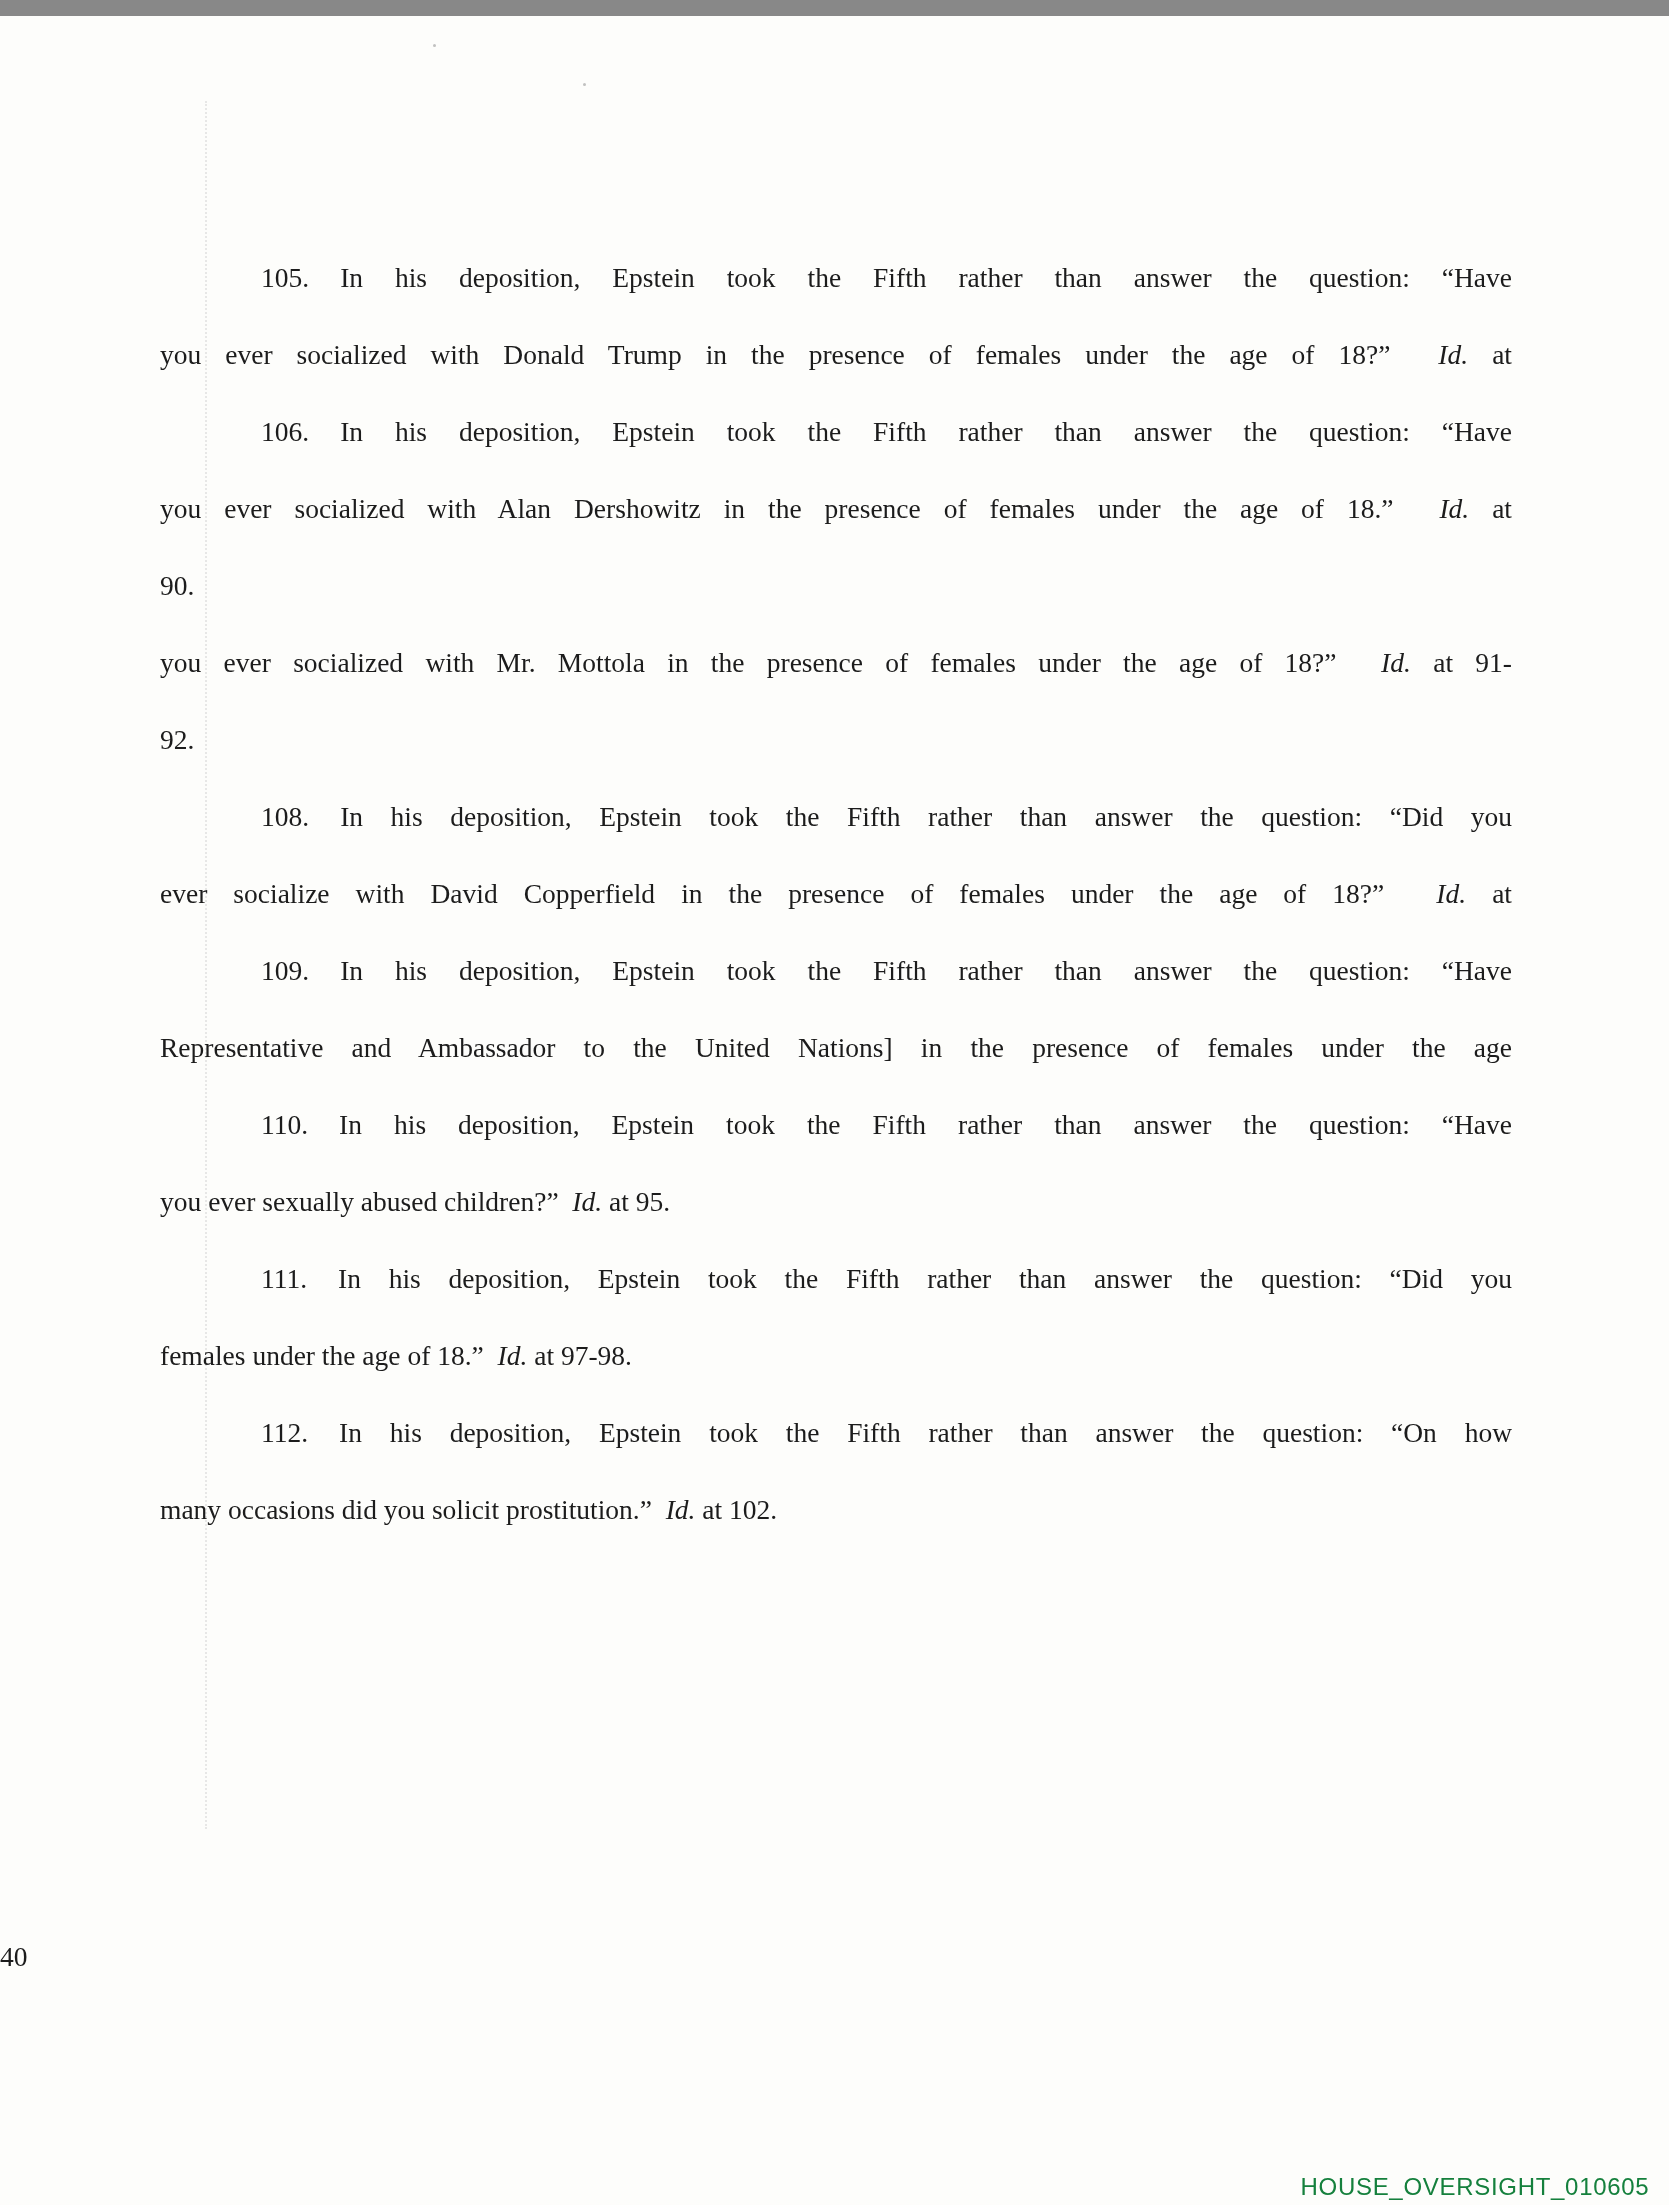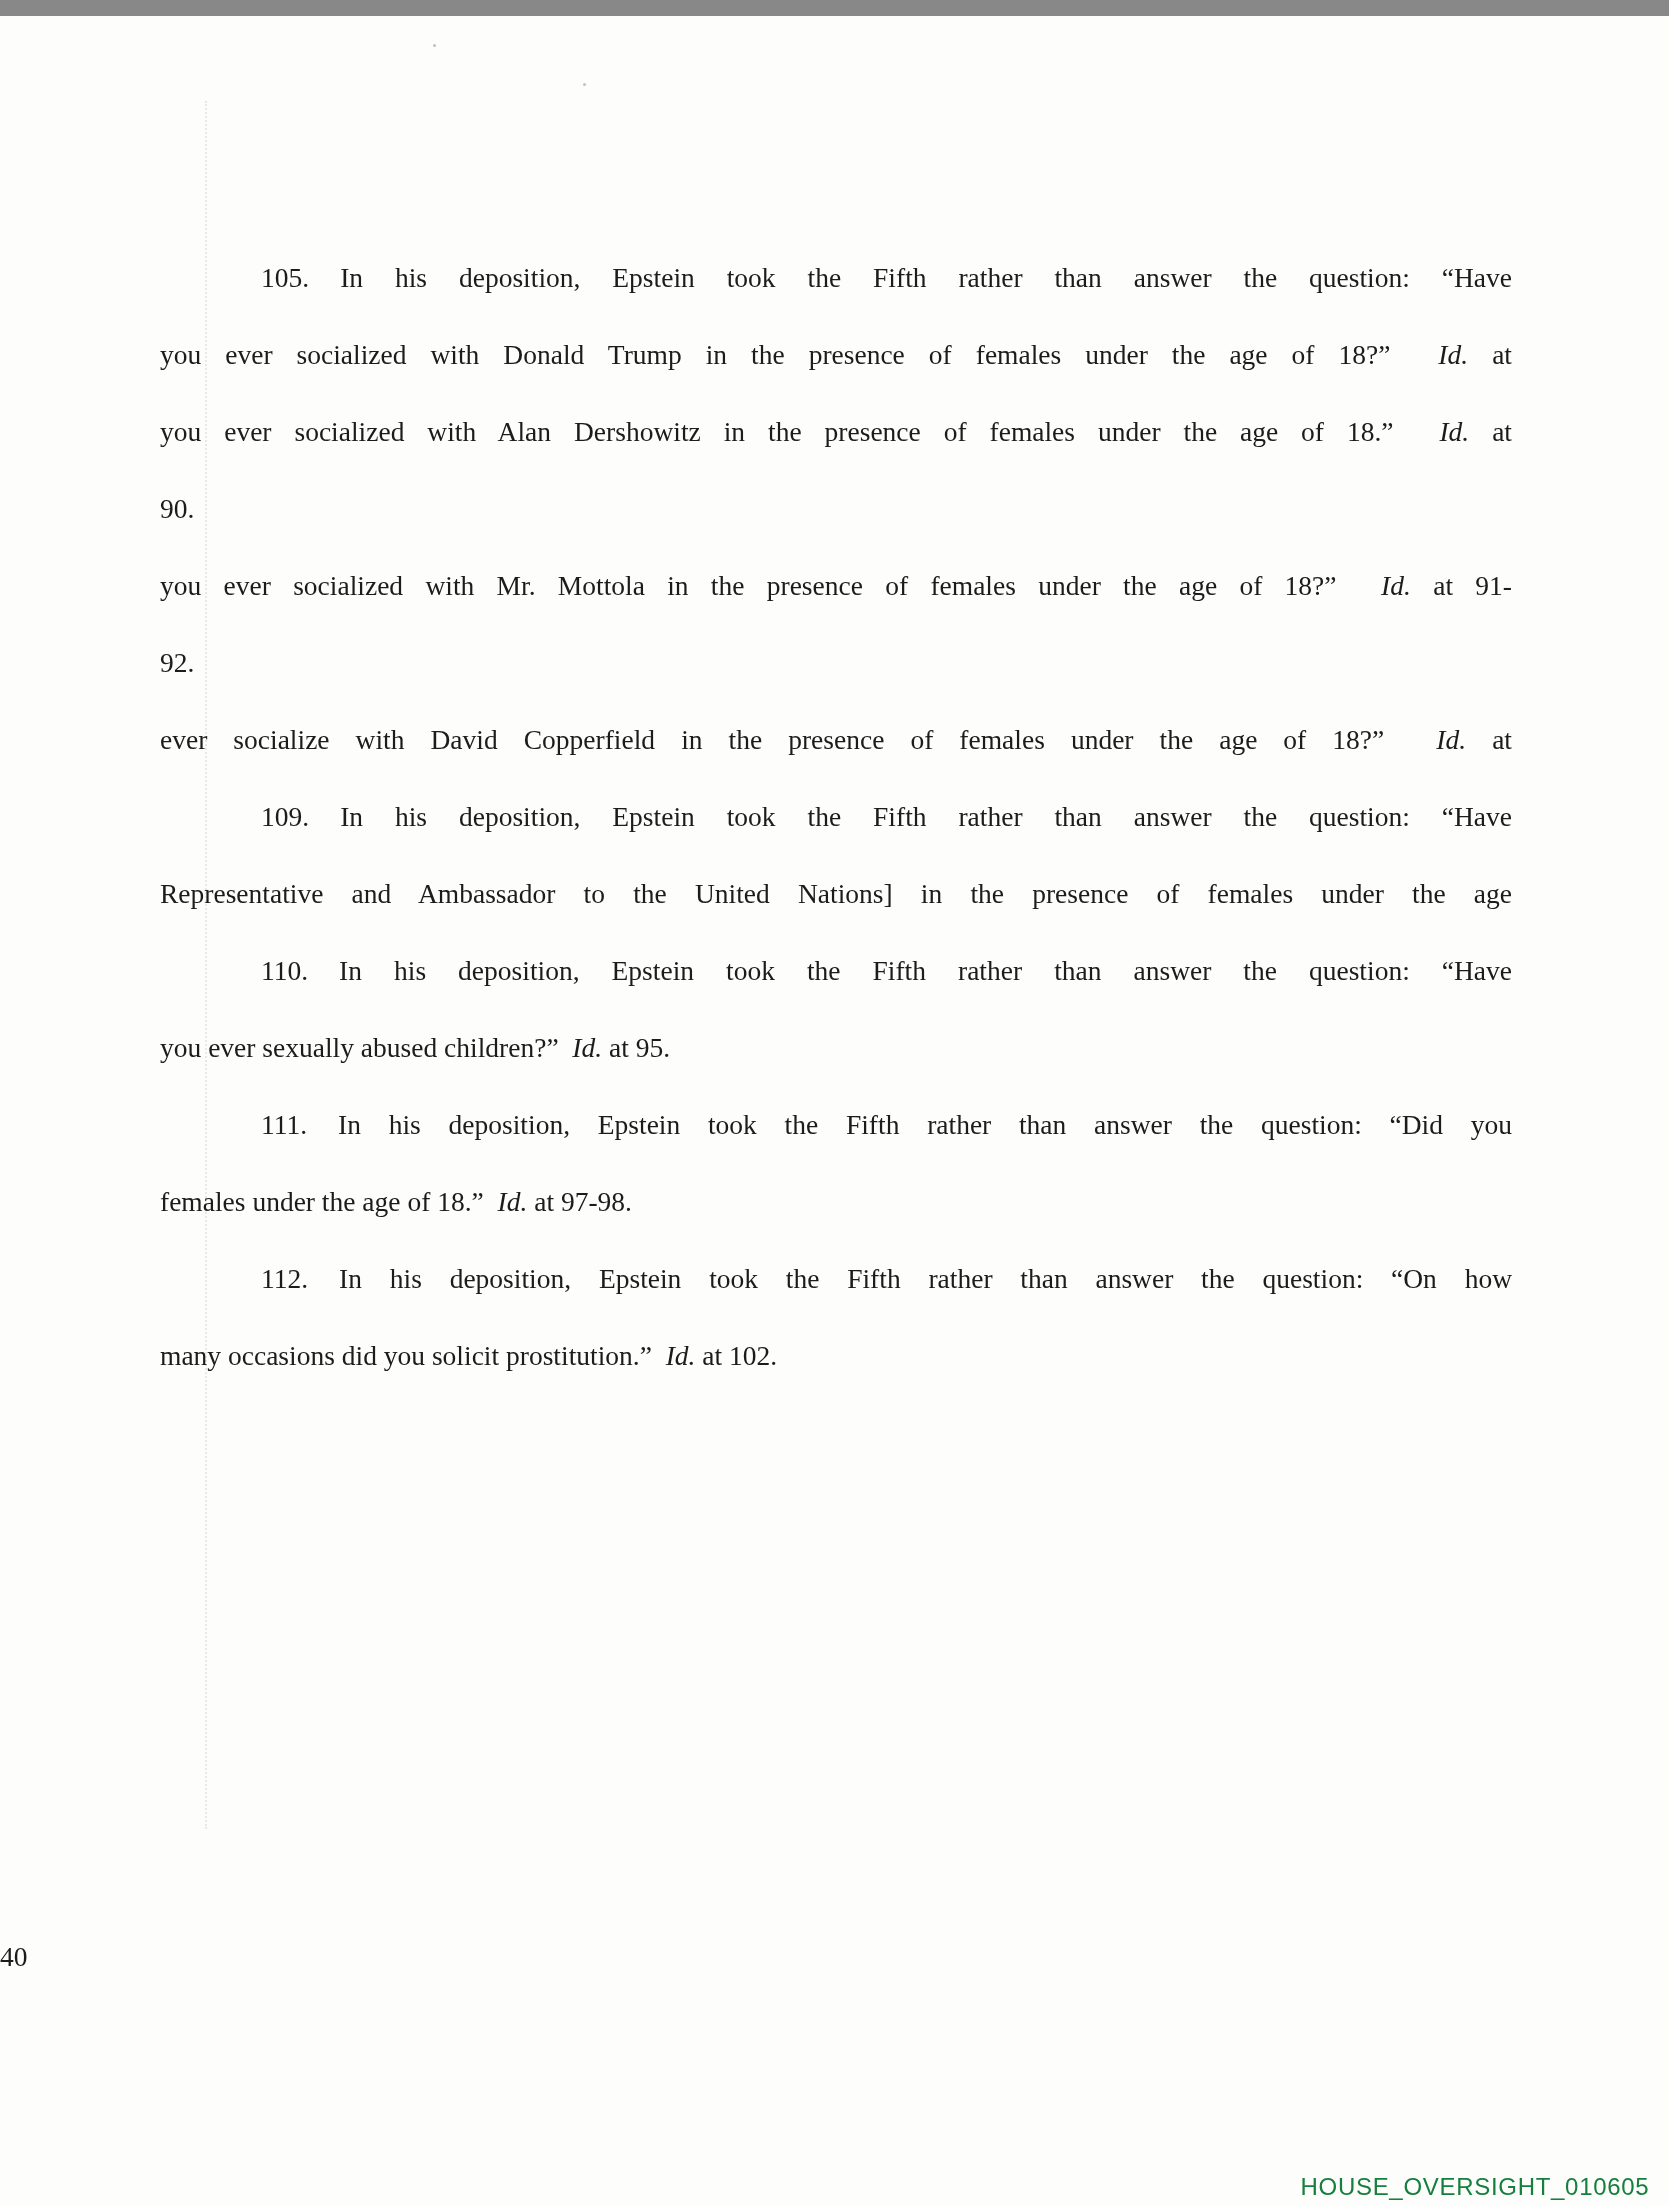--- a/index.html
+++ b/index.html
@@ -74,24 +74,26 @@
 <body>
 
 <div class="page">
   <div class="scan-line"></div>
   <div class="speck" style="left:433px; top:27.5px;"></div>
   <div class="speck" style="left:583px; top:67px;"></div>
 
   <div class="doc-body">
       <div class="line j first"><span class="pnum">105.</span><span>In his deposition, Epstein took the Fifth rather than answer the question: “Have</span></div>
       <div class="line j"><span>you ever socialized with Donald Trump in the presence of females under the age of 18?”&nbsp; </span><span class="it">Id.</span><span> at</span></div>
+      <div class="line j first"><span class="pnum">106.</span><span>In his deposition, Epstein took the Fifth rather than answer the question: “Have</span></div>
       <div class="line j"><span>you ever socialized with Alan Dershowitz in the presence of females under the age of 18.”&nbsp; </span><span class="it">Id.</span><span> at</span></div>
       <div class="line"><span>90.</span></div>
       <div class="line j"><span>you ever socialized with Mr. Mottola in the presence of females under the age of 18?”&nbsp; </span><span class="it">Id.</span><span> at 91-</span></div>
       <div class="line"><span>92.</span></div>
+      <div class="line j first"><span class="pnum">108.</span><span>In his deposition, Epstein took the Fifth rather than answer the question: “Did you</span></div>
       <div class="line j"><span>ever socialize with David Copperfield in the presence of females under the age of 18?”&nbsp; </span><span class="it">Id.</span><span> at</span></div>
       <div class="line j first"><span class="pnum">109.</span><span>In his deposition, Epstein took the Fifth rather than answer the question: “Have</span></div>
       <div class="line j"><span>Representative and Ambassador to the United Nations] in the presence of females under the age</span></div>
       <div class="line j first"><span class="pnum">110.</span><span>In his deposition, Epstein took the Fifth rather than answer the question: “Have</span></div>
       <div class="line"><span>you ever sexually abused children?”&nbsp; </span><span class="it">Id.</span><span> at 95.</span></div>
       <div class="line j first"><span class="pnum">111.</span><span>In his deposition, Epstein took the Fifth rather than answer the question: “Did you</span></div>
       <div class="line"><span>females under the age of 18.”&nbsp; </span><span class="it">Id.</span><span> at 97-98.</span></div>
       <div class="line j first"><span class="pnum">112.</span><span>In his deposition, Epstein took the Fifth rather than answer the question: “On how</span></div>
       <div class="line"><span>many occasions did you solicit prostitution.”&nbsp; </span><span class="it">Id.</span><span> at 102.</span></div>
     </div>

